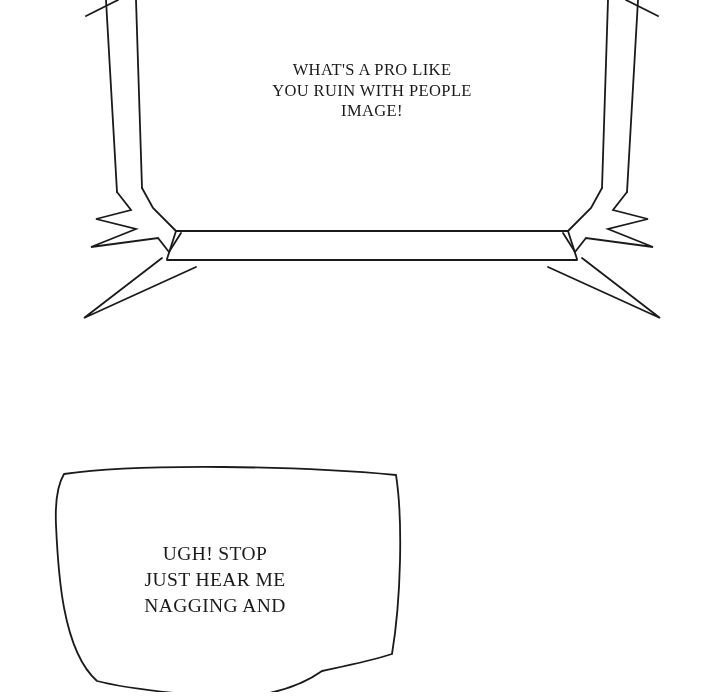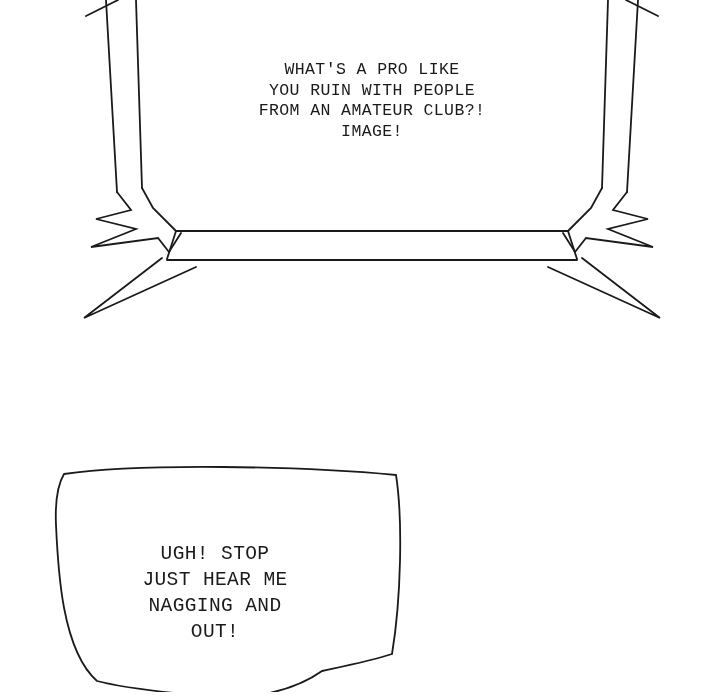--- a/index.html
+++ b/index.html
@@ -6,21 +6,21 @@
     margin: 0;
     padding: 0;
     background: #ffffff;
   }
   .canvas {
     position: relative;
     width: 720px;
     height: 692px;
     background: var(--paper, #ffffff);
     overflow: hidden;
-    font-family: Liberation Mono, monospace;
+    font-family: Liberation Serif, serif;
   }
   .bubble-art {
     position: absolute;
     left: 0;
     top: 0;
     width: 720px;
     height: 700px;
     display: block;
   }
   .bubble-art path {
@@ -91,24 +91,22 @@
            C 290 694, 240 701, 205 696
            C 160 692, 120 687, 97 681
            C 62 650, 58 570, 56 525
            C 55 502, 58 484, 64 474 Z"></path>
     </g>
   </svg>
 
   <div class="bubble-text shout-text">
     <div>WHAT'S A PRO LIKE</div>
     <div>YOU RUIN WITH PEOPLE</div>
-    <div>FROM AN AMATEUR CLUB?!</div>
     <div>IMAGE!</div>
   </div>
 
   <div class="bubble-text speech-text">
     <div>UGH! STOP</div>
     <div>JUST HEAR ME</div>
     <div>NAGGING AND</div>
-    <div>OUT!</div>
   </div>
 
 </div>
 
 </body></html>

